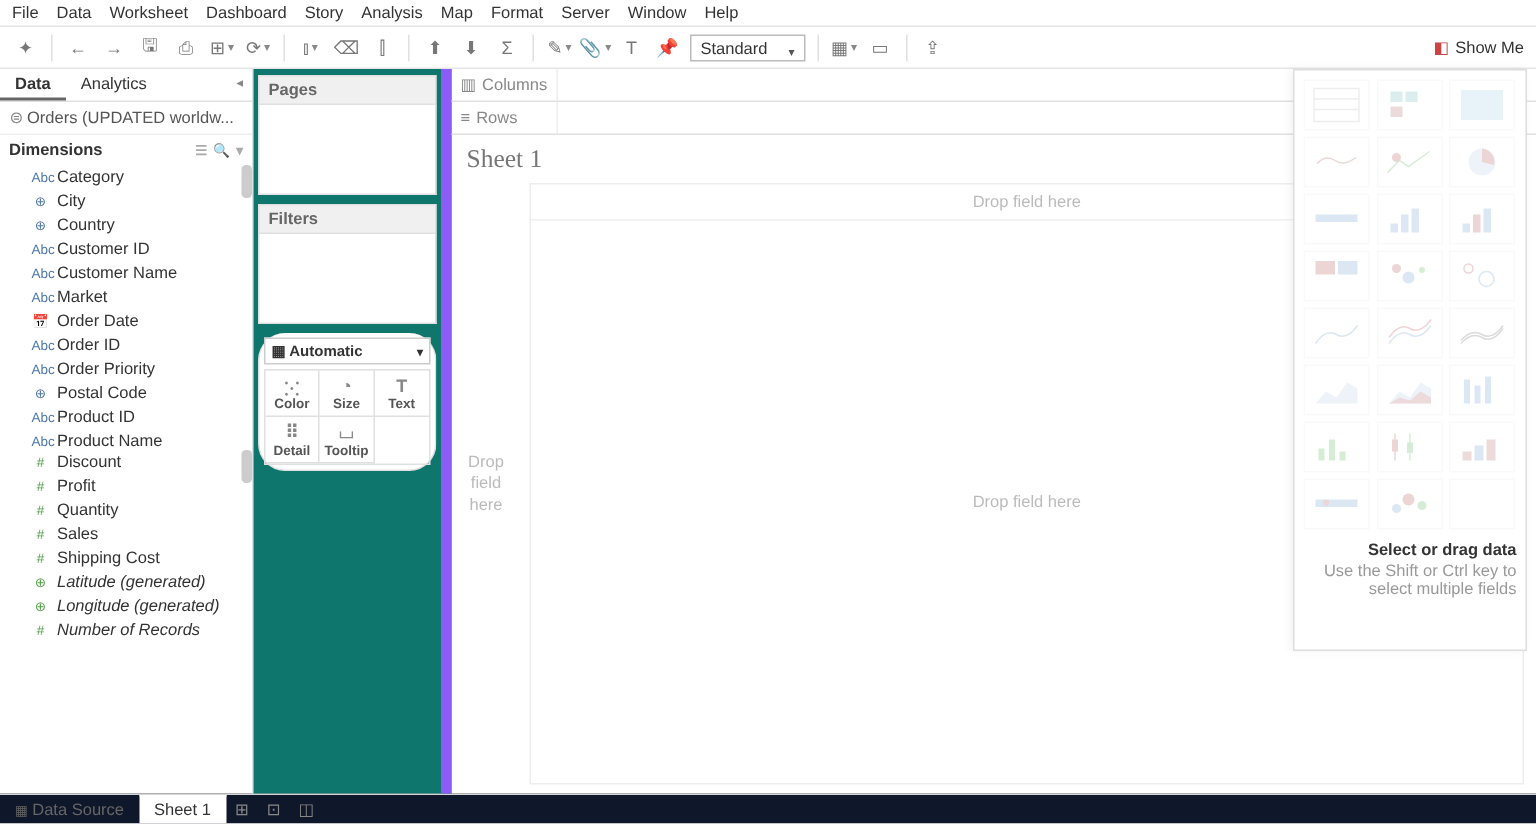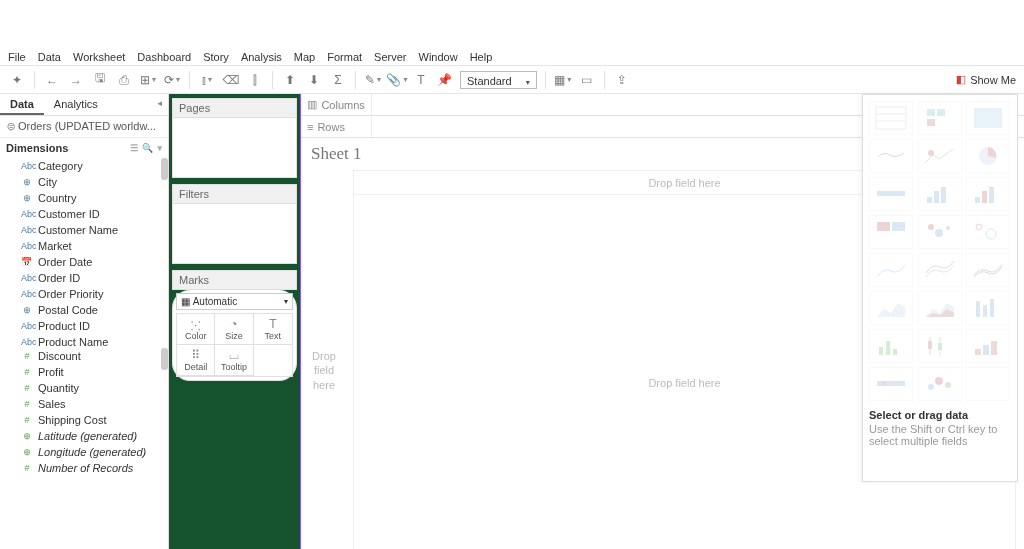--- a/index.html
+++ b/index.html
@@ -1,17 +1,17 @@
 <!DOCTYPE html>
 <html><head>
 <meta charset="utf-8">
 <style>
 * { margin: 0; padding: 0; box-sizing: border-box; }
 body { font-family: Arial, Helvetica, sans-serif; font-size: 11px; color: #333; background: #fff; width: 1024px; height: 549px; overflow: hidden; }
-.menu-bar { display: flex; gap: 12px; padding: 2px 8px; background: #fff; font-size: 11px; border-bottom: 1px solid #e5e5e5; height: 18px; align-items: center; margin-top: 48px;}
+.menu-bar { display: flex; gap: 12px; padding: 2px 8px; background: #fff; font-size: 11px; border-bottom: 1px solid #e5e5e5; height: 18px; align-items: center;}
 .menu-bar span { cursor: pointer; color:#333; }
 .toolbar { display: flex; align-items: center; gap: 6px; padding: 4px 8px; border-bottom: 1px solid #e5e5e5; height: 28px; }
 .tb-icon { width: 18px; height: 18px; display: flex; align-items: center; justify-content: center; color: #777; font-size: 12px; cursor:pointer;}
 .tb-sep { width: 1px; height: 18px; background: #e0e0e0; margin: 0 2px; }
 .tb-dropdown { display:flex; align-items:flex-end; border:1px solid #bbb; padding:1px 6px; font-size:11px; background:#fff; height:18px;}
 .tb-dropdown .caret{margin-left:14px;font-size:8px;color:#555;}
 .showme-btn { margin-left:auto; display:flex; align-items:center; gap:4px; cursor:pointer; font-size:11px;}
 .main { display:flex; height: 483px; }
 .data-pane { width: 169px; border-right:1px solid #e0e0e0; display:flex; flex-direction:column; }
 .data-tabs { display:flex; border-bottom:1px solid #e0e0e0; height:22px;}
@@ -26,40 +26,40 @@
 .dim-list { height:190px; }
 .meas-list { height: 140px; }
 .scrollthumb{position:absolute;right:0;width:7px;background:#ccc;border-radius:3px;}
 .field-item { display:flex; align-items:center; padding:2px 6px; gap:5px; cursor:pointer;}
 .fi-icon { width:12px; font-size:9px; text-align:center; color:#4e79a7;margin-left:15px; }
 .fi-icon.geo{color:#4e79a7;}
 .fi-icon.num{color:#59a14f;}
 .fi-icon.date{color:#4e79a7;}
 .fi-name { font-size:11px; color:#333; }
 .fi-name.generated{font-style:italic;}
-.shelves { width:132px; border-right:1px solid #8b5cf6; background:#14532d;}
+.shelves { width:132px; border-right:7px solid #8b5cf6; background:#0f766e;font-weight:bold;}
 .shelf-card { margin: 4px 3px 6px 3px; }
 .shelf-title { background:#f0f0f0; padding:3px 6px; font-size:11px; color:#666; border:1px solid #e0e0e0;}
 .shelf-body { min-height:60px; border:1px solid #e0e0e0; border-top:none; background:#fff;}
 .marks-card .shelf-body{padding:3px;border-radius:18px;}
 .marks-select { width:100%; border:1px solid #ccc; font-size:10px; padding:2px 4px; display:flex; align-items:center; justify-content:space-between; background:#fff; margin-bottom:3px;}
 .marks-grid { display:grid; grid-template-columns:repeat(3,1fr); gap:0; border:1px solid #e0e0e0;}
 .mark-cell { display:flex; flex-direction:column; align-items:center; justify-content:center; padding:3px 0; border-right:1px solid #e0e0e0; border-bottom:1px solid #e0e0e0; font-size:9px; color:#555; cursor:pointer;}
 .mark-cell:nth-child(3n){border-right:none;}
 .mark-cell .mc-icon{font-size:12px;color:#888;height:14px;}
 .canvas { flex:1; display:flex; flex-direction:column; position:relative;}
 .colrow-shelf { display:flex; align-items:center; border-bottom:1px solid #e0e0e0; height:22px;}
 .cr-label { width:70px; padding-left:6px; font-size:11px; color:#888; display:flex;align-items:center;gap:4px;}
 .cr-drop { flex:1; border-left:1px solid #eee; height:100%;}
 .sheet-title { padding:6px 10px; font-size:17px; color:#777; font-family:Georgia,serif;}
 .drop-area { flex:1; position:relative; border:1px solid #eee; margin:0 8px 6px 52px;}
 .drop-top { position:absolute; top:0; left:0; right:0; height:24px; display:flex; align-items:center; justify-content:center; color:#bbb; font-size:11px; border-bottom:1px solid #f0f0f0;}
 .drop-left { position:absolute; top:0; left:-52px; bottom:0; width:44px; display:flex; align-items:center; justify-content:center; color:#bbb; font-size:11px; text-align:center; line-height:1.3;}
 .drop-center { position:absolute; inset:24px 0 0 0; display:flex; align-items:center; justify-content:center; color:#bbb; font-size:11px;}
-.showme-panel { position:absolute; right:6px; top:0; width:156px; background:#fff; border:1px solid #ddd; box-shadow:-2px 0 6px rgba(0,0,0,.05); padding:6px; height: 388px;}
+.showme-panel { position:absolute; right:6px; top:0; width:156px; background:#fff; border:1px solid #ddd; box-shadow:-2px 0 6px rgba(0,0,0,.05); padding:6px; height: 388px; text-align: right;}
 .sm-grid { display:grid; grid-template-columns:repeat(3,1fr); gap:4px;}
 .sm-cell { width:44px; height:34px; border:1px solid #eee; display:flex; align-items:center; justify-content:center; opacity:.35; cursor:pointer;}
 .sm-cell svg{width:34px;height:26px;}
 .sm-hint { margin-top:8px; font-size:11px;}
 .sm-hint .h1{font-weight:bold;color:#333;}
 .sm-hint .h2{color:#999;margin-top:2px;display:block;}
 .bottom-tabs { display:flex; align-items:center; background:#0f172a; height:20px; border-top:1px solid #d5d5d5; font-size:11px;}
 .bt-item { padding:3px 10px; color:#666; cursor:pointer;}
 .bt-item.active { background:#fff; color:#333; border-top:1px solid #fff;}
 .bt-icon { padding:3px 6px; color:#888; cursor:pointer;}
@@ -227,21 +227,20 @@
   <div class="shelves">
     <div class="shelf-card">
       <div class="shelf-title">Pages</div>
       <div class="shelf-body"></div>
     </div>
     <div class="shelf-card">
       <div class="shelf-title">Filters</div>
       <div class="shelf-body"></div>
     </div>
     <div class="shelf-card marks-card">
-      <div class="shelf-title">Marks</div>
       <div class="shelf-body">
         <div class="marks-select">
             <span>▦ <span>Automatic</span></span>
             <span style="font-size:8px">▾</span>
           </div>
         <div class="marks-grid">
           <div class="mark-cell">
               <span class="mc-icon">⁙</span>
               <span>Color</span>
             </div>

